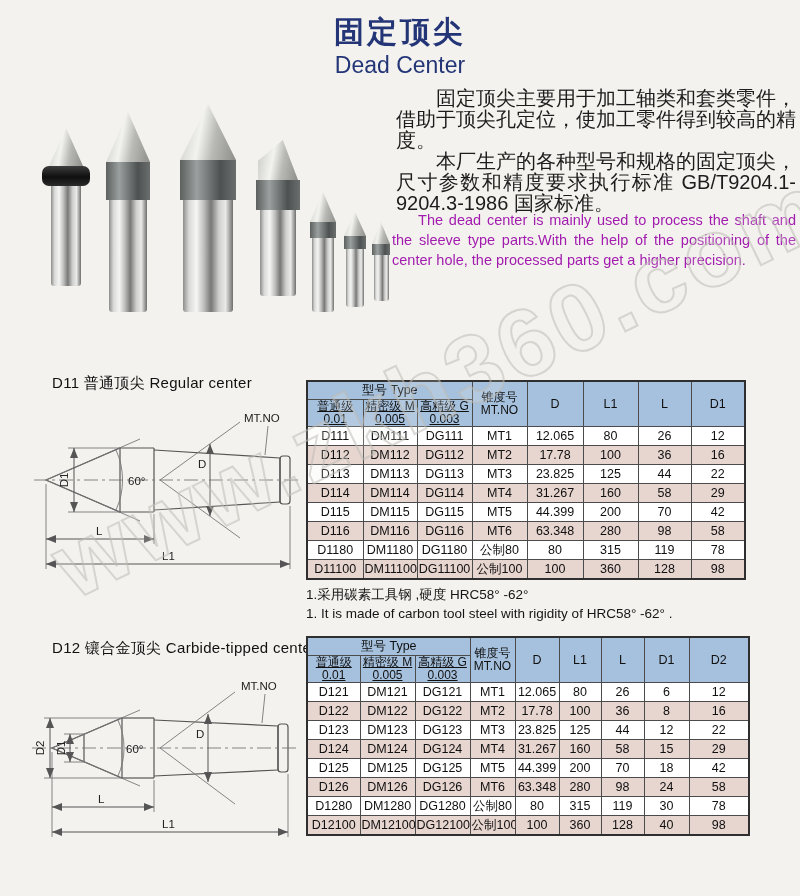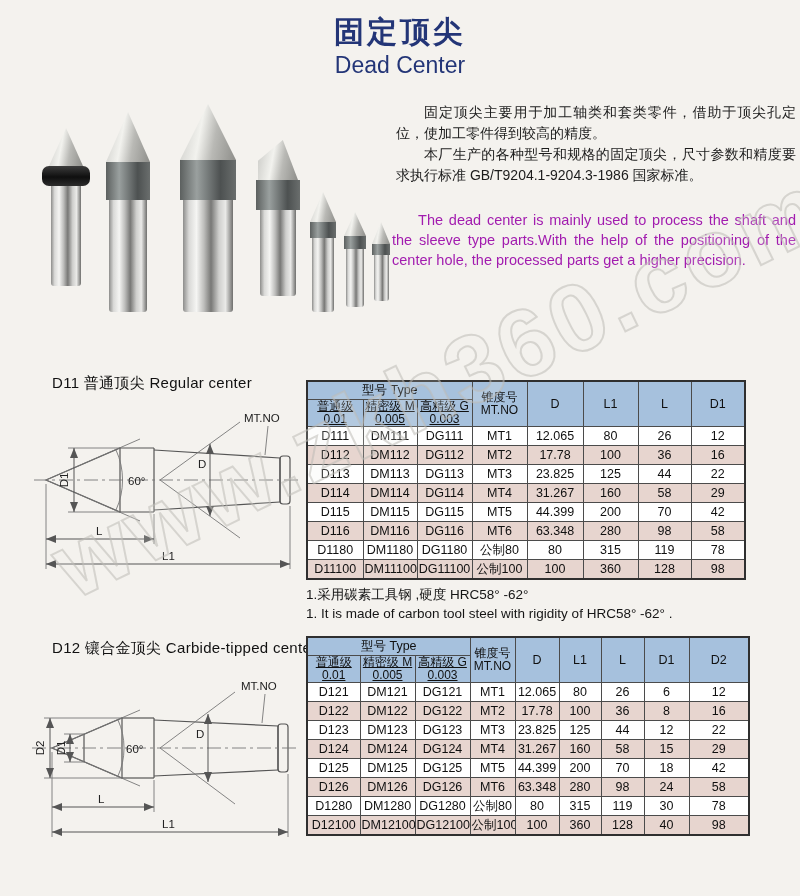--- a/index.html
+++ b/index.html
@@ -13,22 +13,22 @@
   .title-zh {
     position:absolute; top:12px; left:0; width:100%;
     text-align:center; font-size:30px; font-weight:bold;
     color:#233577; letter-spacing:3px;
   }
   .title-en {
     position:absolute; top:52px; left:0; width:100%;
     text-align:center; font-size:23px; color:#233577;
   }
   
-  .intro-zh { position:absolute; left:396px; top:102px; width:400px;
-    font-size:14px; line-height:21px; text-align:justify; color:#1c1c1c; }
+  .intro-zh { position:absolute; left:396px; top:88px; width:400px;
+    font-size:20px; line-height:21px; text-align:justify; color:#1c1c1c; }
   .intro-zh p { text-indent:2em; }
   .intro-en { position:absolute; left:392px; top:210px; width:404px;
     font-size:14.5px; line-height:20px; text-align:justify; color:#a21caf; }
   .intro-en p { text-indent:1.8em; }
   
   .photo { position:absolute; left:28px; top:98px; width:362px; height:224px; }
   .center-item { position:absolute; }
   .cone { clip-path:polygon(50% 0,100% 100%,0 100%);
     background:linear-gradient(100deg,#c9c9c5 0%,#f2f2ee 38%,#b9b9b5 62%,#8e8e8a 100%); }
   .cone.carbide { clip-path:polygon(62% 0,100% 100%,0 100%,0 52%); }

